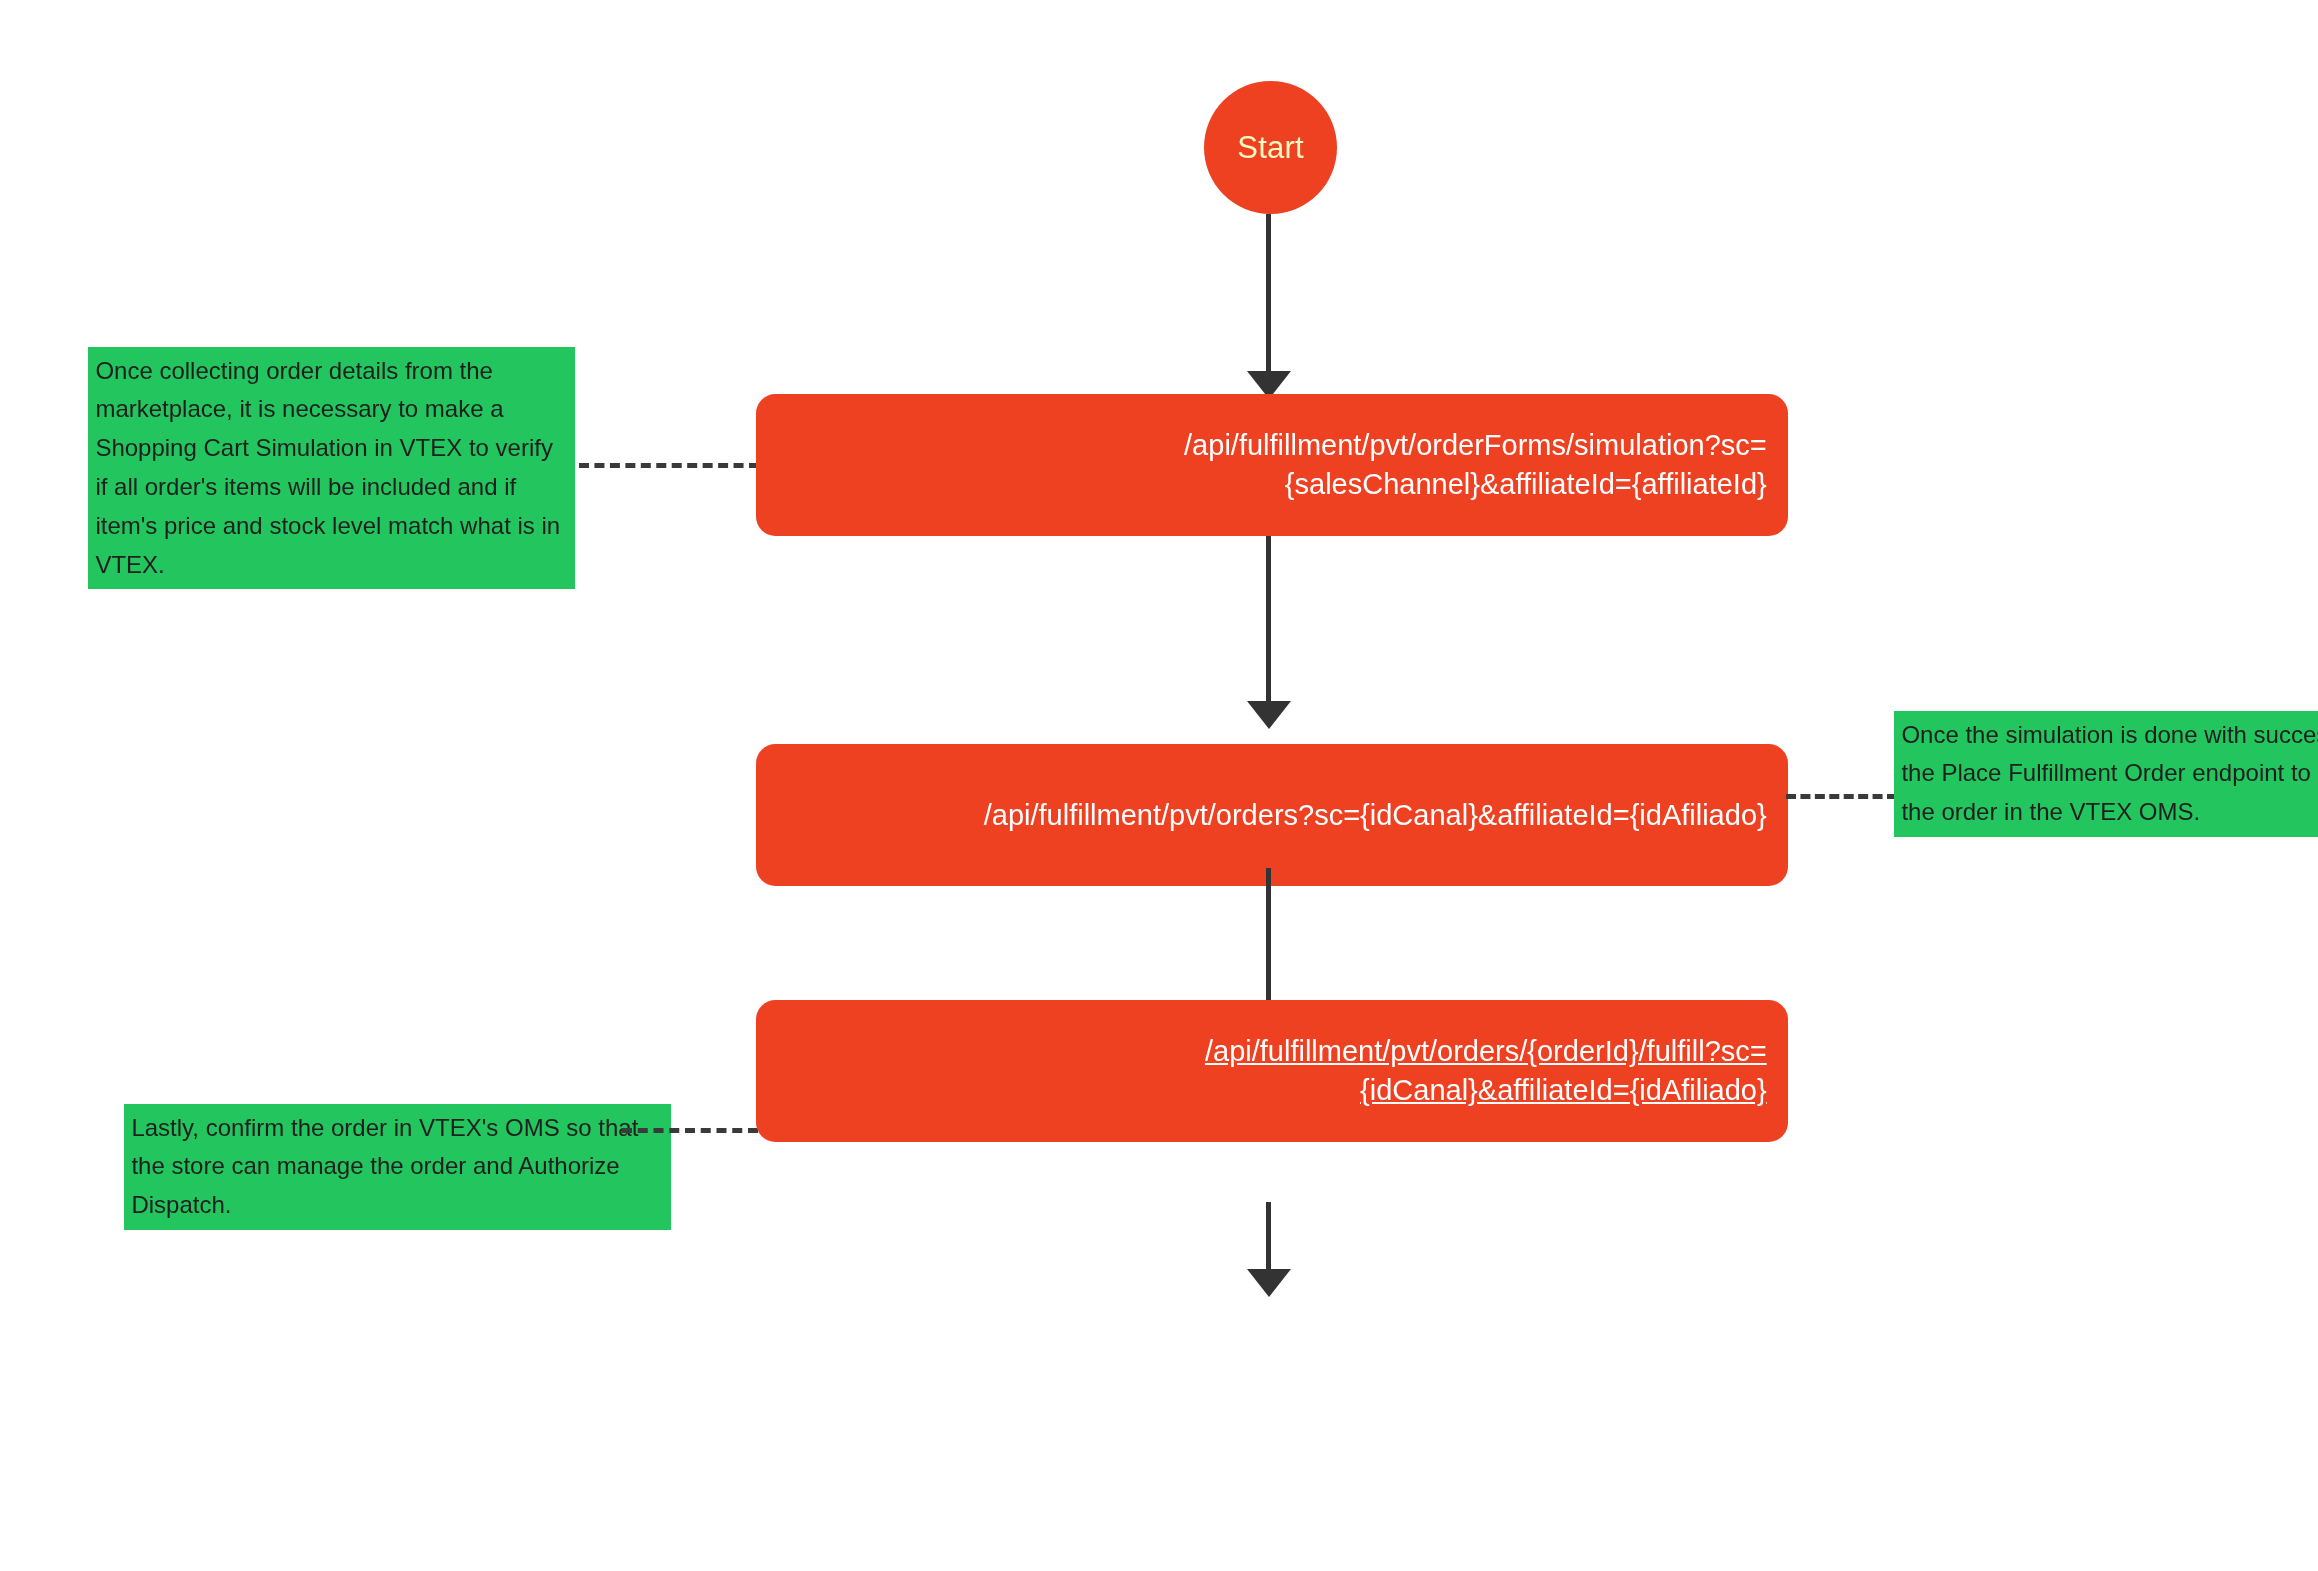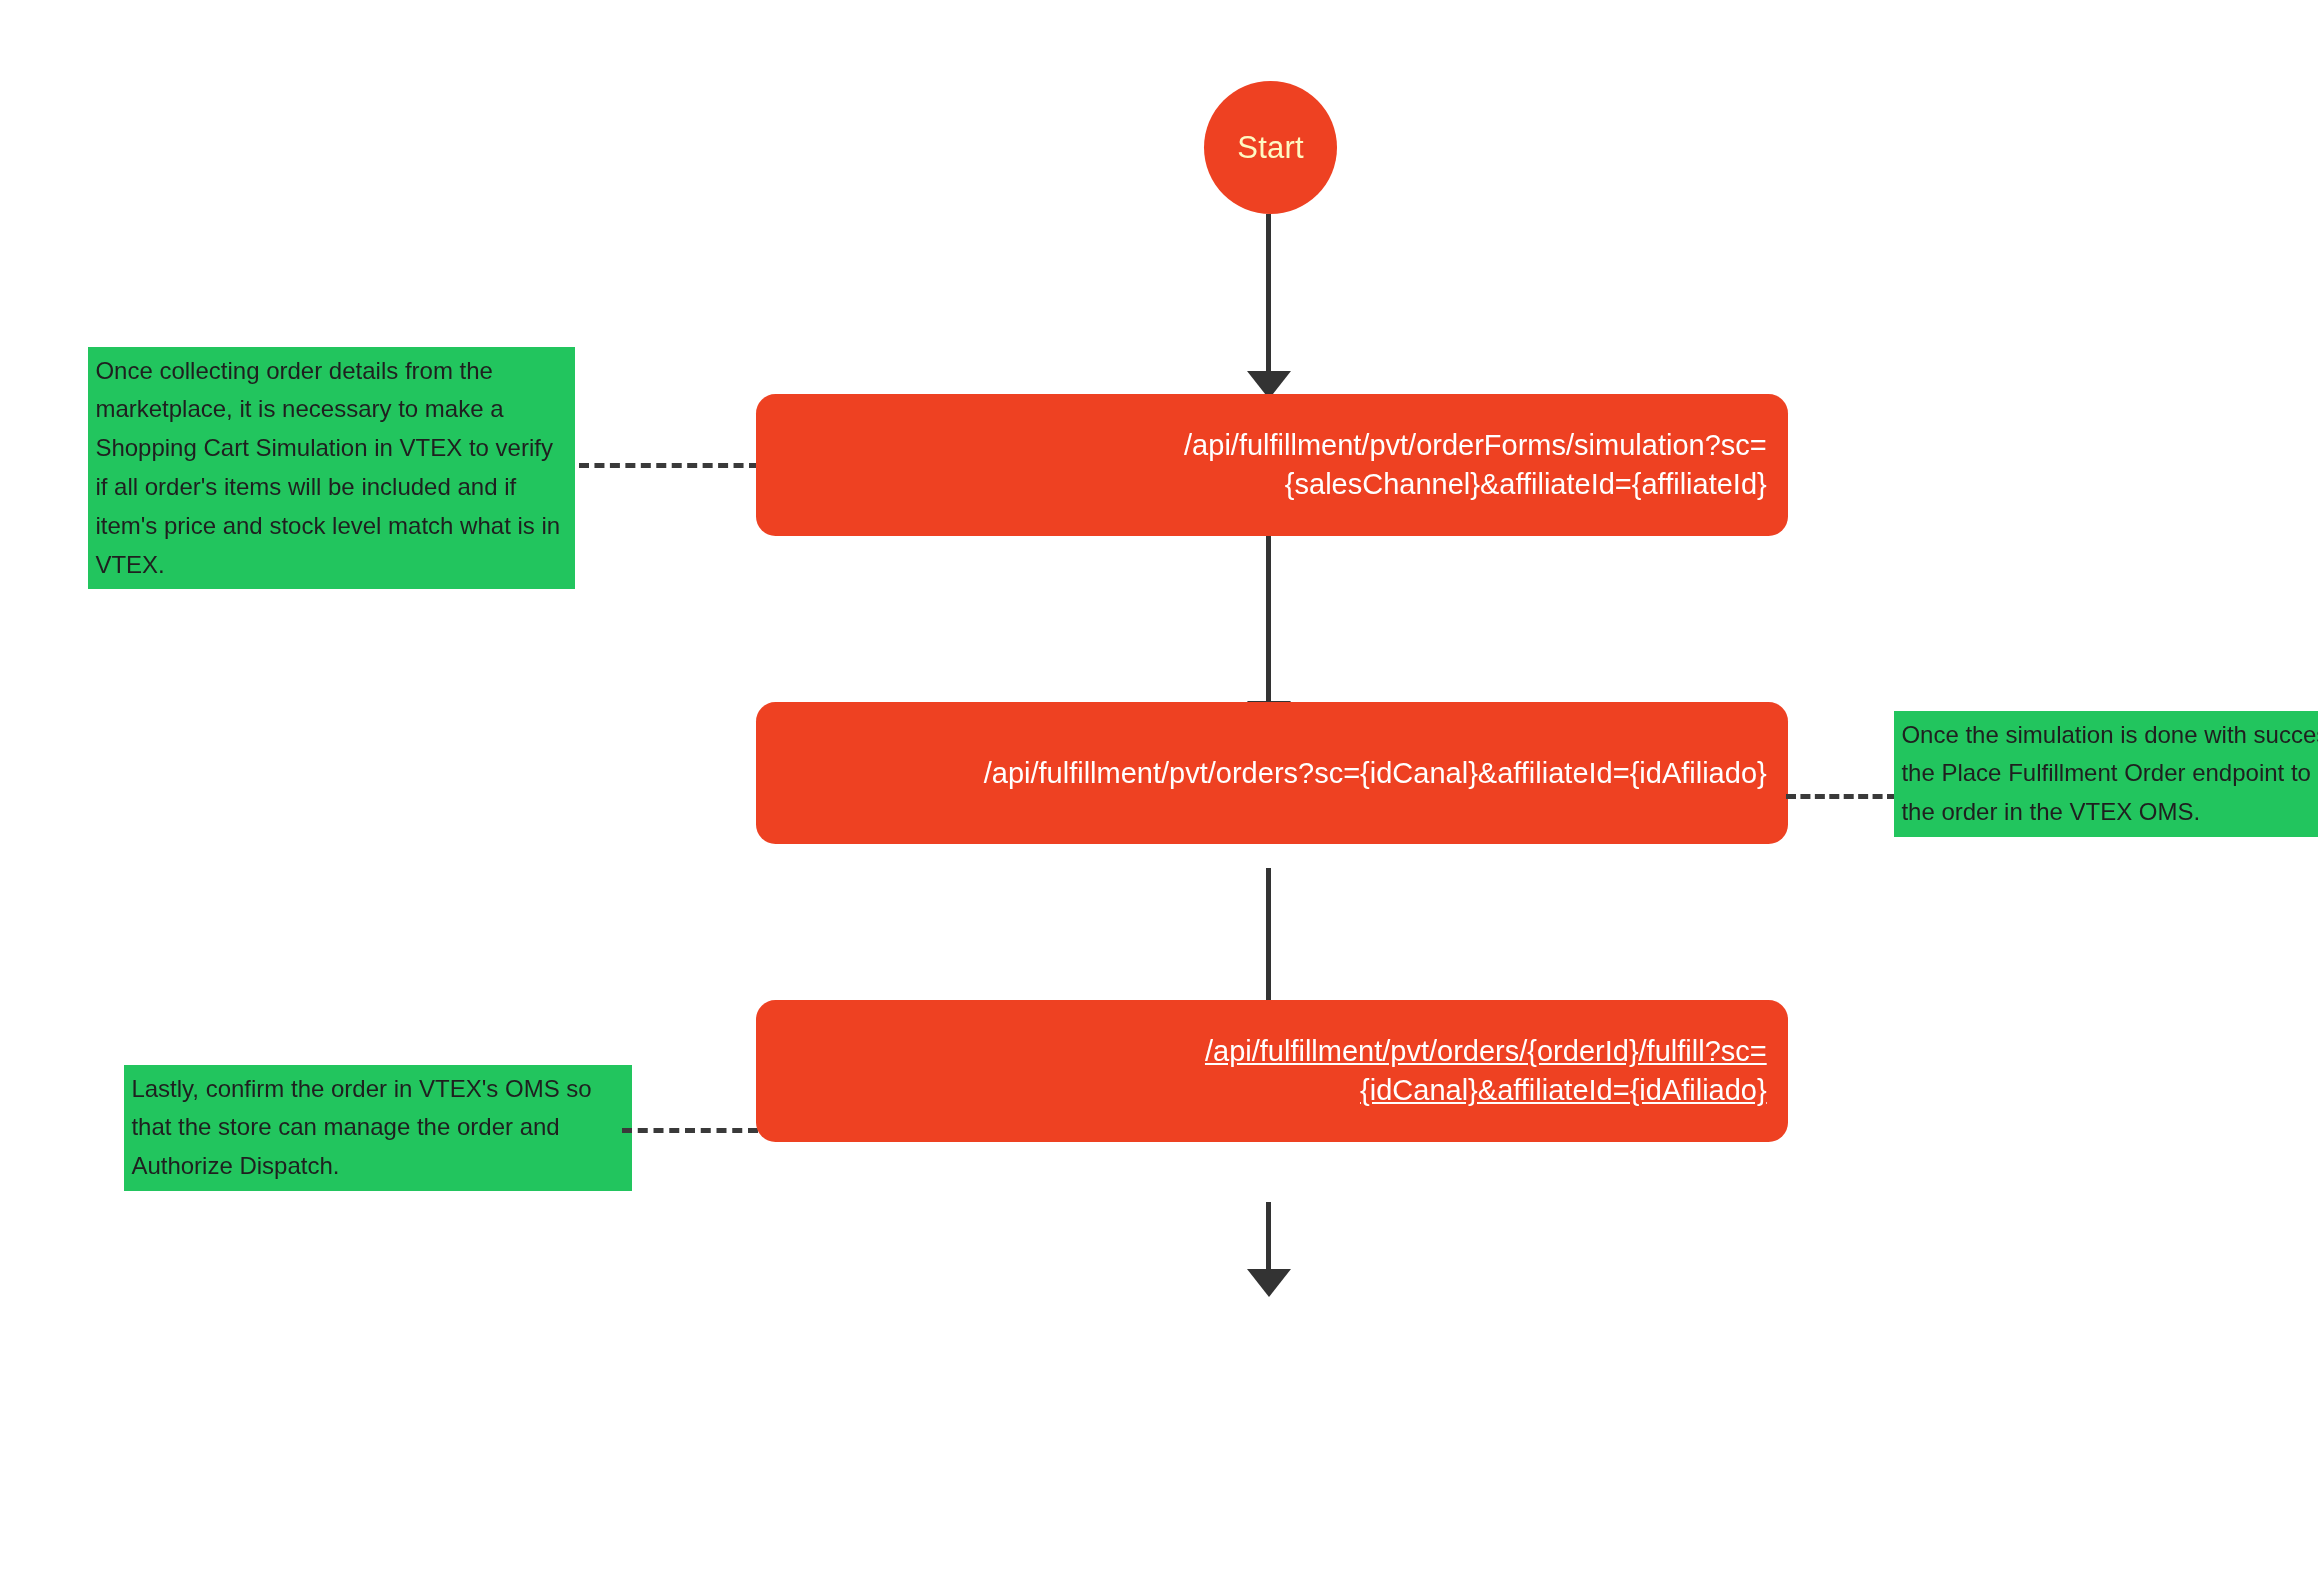--- a/index.html
+++ b/index.html
@@ -56,21 +56,21 @@
     align-items: center;
     justify-content: center;
     text-align: right;
     font-size: 29px;
     line-height: 1.33;
     padding: 0 21.3px;
     box-sizing: border-box;
     font-family: "Liberation Sans", sans-serif;
   }
   #process-simulation { top: 394px; }
-  #process-place-order { top: 702px; }
+  #process-place-order { top: 744px; }
   #process-fulfill { top: 1000px; text-decoration: underline; }
   .process-text {
     display: block;
     width: 100%;
   }
   
   .note {
     position: absolute;
     background: #22c55e;
     color: #1f1f1f;
@@ -85,22 +85,22 @@
     top: 347px;
     width: 487px;
   }
   #note-place-order {
     left: 1894px;
     top: 711px;
     width: 516px;
   }
   #note-fulfill {
     left: 124px;
-    top: 1065px;
-    width: 508px;
+    top: 1104px;
+    width: 547px;
   }
   
   .connector {
     position: absolute;
     left: 1266px;
     width: 4.6px;
     background: #333333;
   }
   #conn-start-sim   { top: 214px;  height: 165px; }
   #conn-sim-order   { top: 536px; height: 175px; }

